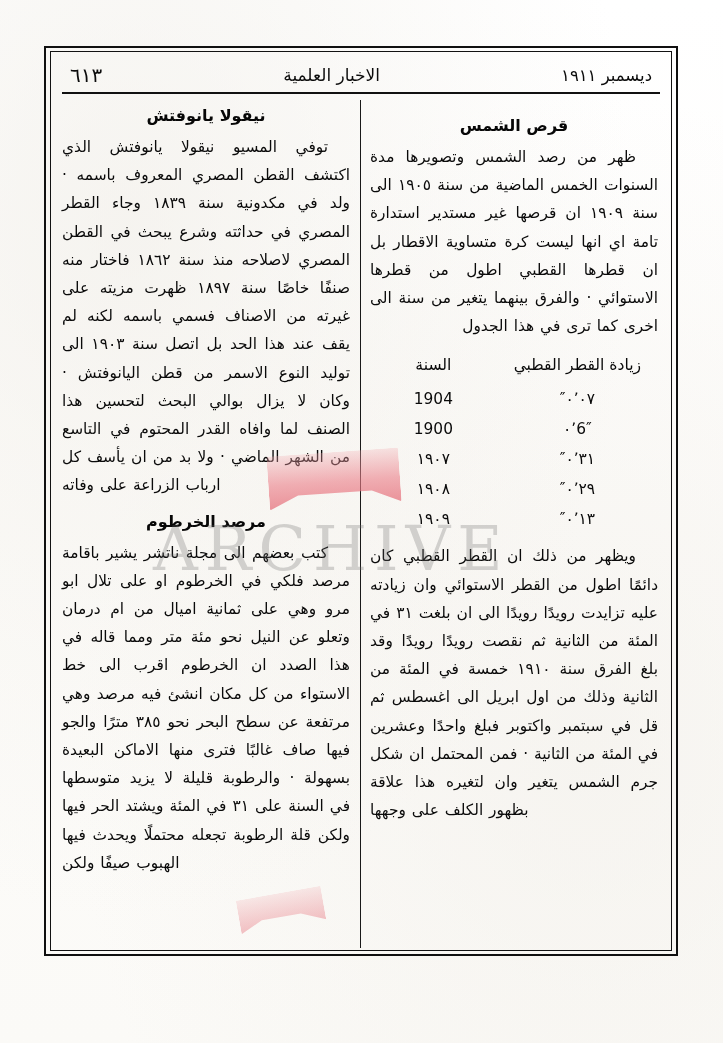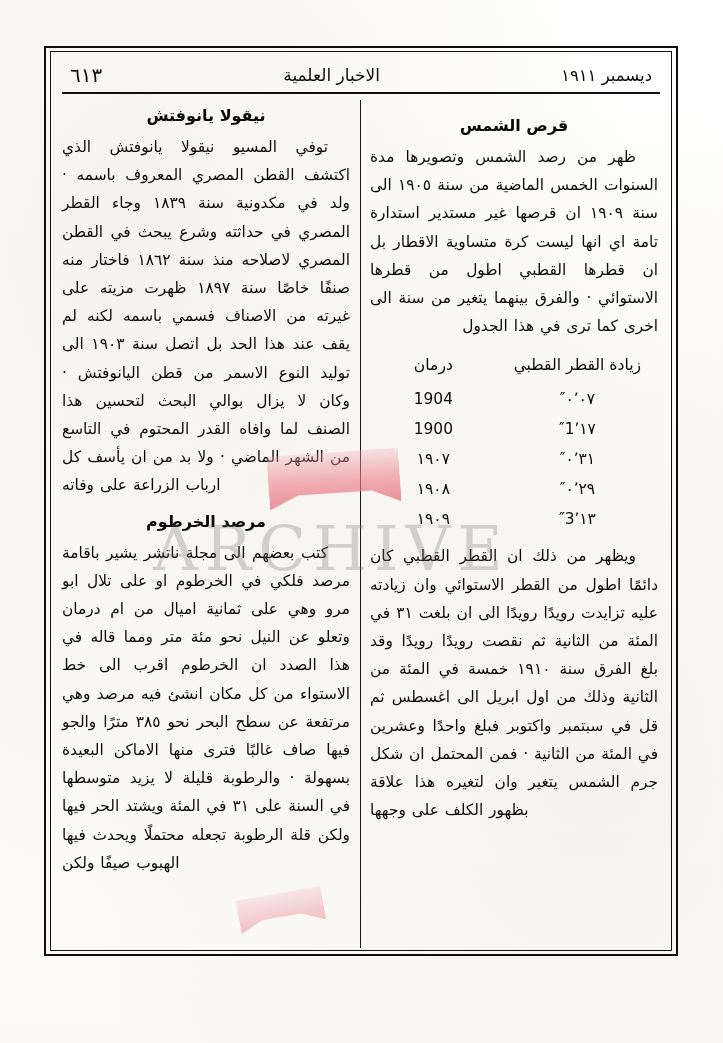--- a/index.html
+++ b/index.html
@@ -222,42 +222,42 @@
 
     <div class="blk">
       <div class="sec-head">قرص الشمس</div>
 
       <p class="para">ظهر من رصد الشمس وتصويرها مدة السنوات الخمس الماضية من سنة ١٩٠٥ الى سنة ١٩٠٩ ان قرصها غير مستدير استدارة تامة اي انها ليست كرة متساوية الاقطار بل ان قطرها القطبي اطول من قطرها الاستوائي · والفرق بينهما يتغير من سنة الى اخرى كما ترى في هذا الجدول</p>
 
       <table class="sun-table">
         <thead>
           <tr>
             <th class="c-value">زيادة القطر القطبي</th>
-            <th class="c-year">درمان</th>
+            <th class="c-year">السنة</th>
           </tr>
         </thead>
         <tbody>
           <tr>
             <td class="c-value">٠٬٠٧″</td>
             <td class="c-year">1904</td>
           </tr>
           <tr>
-            <td class="c-value">1٬١٧″</td>
+            <td class="c-value">٠٬6″</td>
             <td class="c-year">1900</td>
           </tr>
           <tr>
             <td class="c-value">٠٬٣١″</td>
             <td class="c-year">١٩٠٧</td>
           </tr>
           <tr>
             <td class="c-value">٠٬٢٩″</td>
             <td class="c-year">١٩٠٨</td>
           </tr>
           <tr>
-            <td class="c-value">3٬١٣″</td>
+            <td class="c-value">٠٬١٣″</td>
             <td class="c-year">١٩٠٩</td>
           </tr>
         </tbody>
       </table>
 
       <p class="para tail">ويظهر من ذلك ان القطر القطبي كان دائمًا اطول من القطر الاستوائي وان زيادته عليه تزايدت رويدًا رويدًا الى ان بلغت ٣١ في المئة من الثانية ثم نقصت رويدًا رويدًا وقد بلغ الفرق سنة ١٩١٠ خمسة في المئة من الثانية وذلك من اول ابريل الى اغسطس ثم قل في سبتمبر واكتوبر فبلغ واحدًا وعشرين في المئة من الثانية · فمن المحتمل ان شكل جرم الشمس يتغير وان لتغيره هذا علاقة بظهور الكلف على وجهها</p>
     </div>
   </div>
 
   <div class="col col-left">

